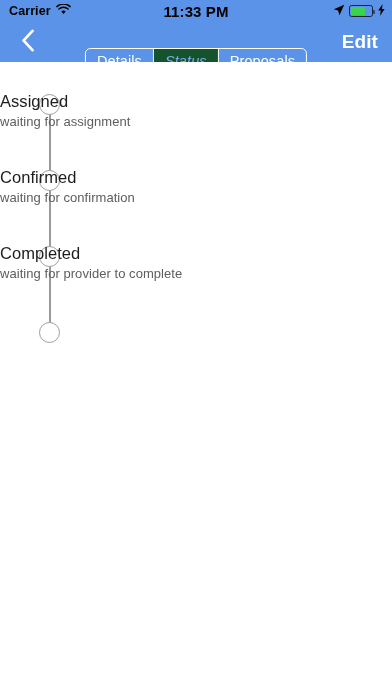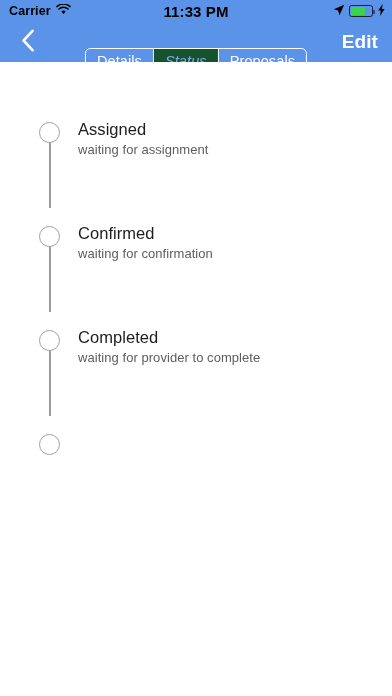--- a/index.html
+++ b/index.html
@@ -84,22 +84,20 @@
   
   .content {
     position:absolute; top:62px; left:0; width:392px; height:634px;
     background:#ffffff;
   }
   .timeline { position:relative; padding-top:30px; }
 
   .tl-item {
     position:relative;
     height:76px;
-    padding-left:78px;
-    margin-top:28px;
   }
   .tl-marker {
     position:absolute; left:38px; top:0;
     width:24px; height:76px;
   }
   .tl-line {
     position:absolute; left:11.2px; top:12px;
     width:1.4px; height:76px;
     background:#9a9a9a;
   }

